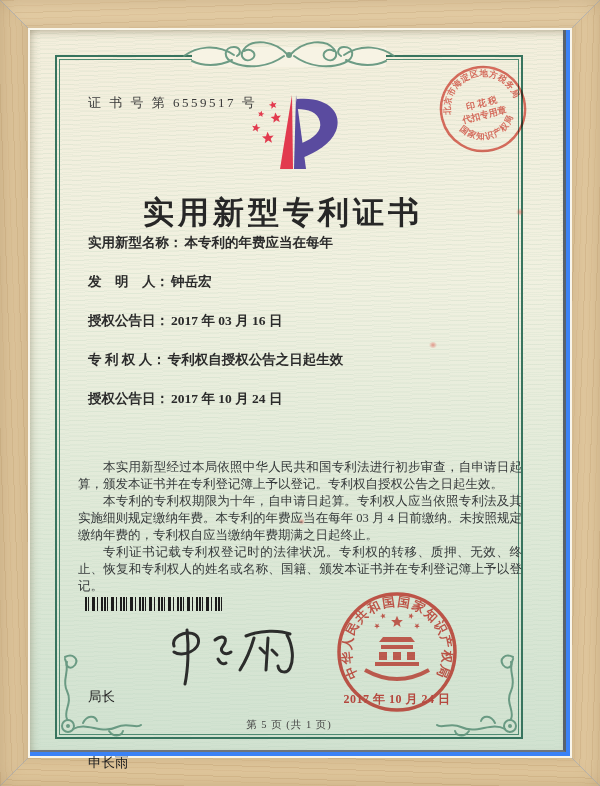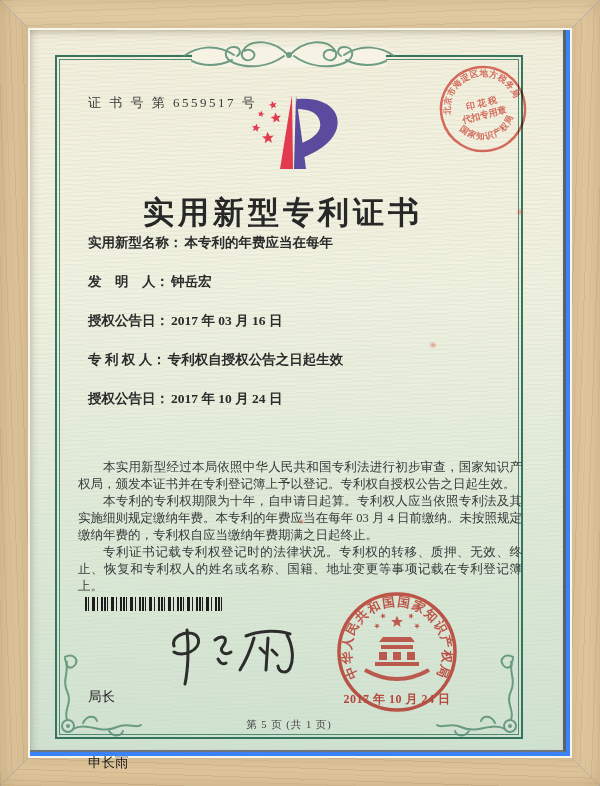--- a/index.html
+++ b/index.html
@@ -162,23 +162,23 @@
       </div>
       <div class="field-row">
         <span class="lbl">专 利 权 人：</span><span>专利权自授权公告之日起生效</span>
       </div>
       <div class="field-row">
         <span class="lbl">授权公告日：</span><span>2017 年 10 月 24 日</span>
       </div>
     </div>
 
     <div class="paras">
-      <p>本实用新型经过本局依照中华人民共和国专利法进行初步审查，国家知识产权局，颁发本证书并在专利登记簿上予以登记。专利权自授权公告之日起生效。</p>
+      <p>本实用新型经过本局依照中华人民共和国专利法进行初步审查，自申请日起算，颁发本证书并在专利登记簿上予以登记。专利权自授权公告之日起生效。</p>
       <p>本专利的专利权期限为十年，自申请日起算。专利权人应当依照专利法及其实施细则规定缴纳年费。本专利的年费应当在每年 03 月 4 日前缴纳。未按照规定缴纳年费的，专利权自应当缴纳年费期满之日起终止。</p>
-      <p>专利证书记载专利权登记时的法律状况。专利权的转移、质押、无效、终止、恢复和专利权人的姓名或名称、国籍、地址变更等事项记载在专利登记簿上。</p>
+      <p>专利证书记载专利权登记时的法律状况。专利权的转移、质押、无效、终止、恢复和专利权人的姓名或名称、国籍、颁发本证书并在专利登记簿上予以登记。</p>
     </div>
 
     <div class="barcode"></div>
 
     <div class="sig-block">
       <div>局长</div>
       <div>申长雨</div>
     </div>
 
     <svg class="signature-svg" width="140" height="64" viewBox="0 0 140 64">

